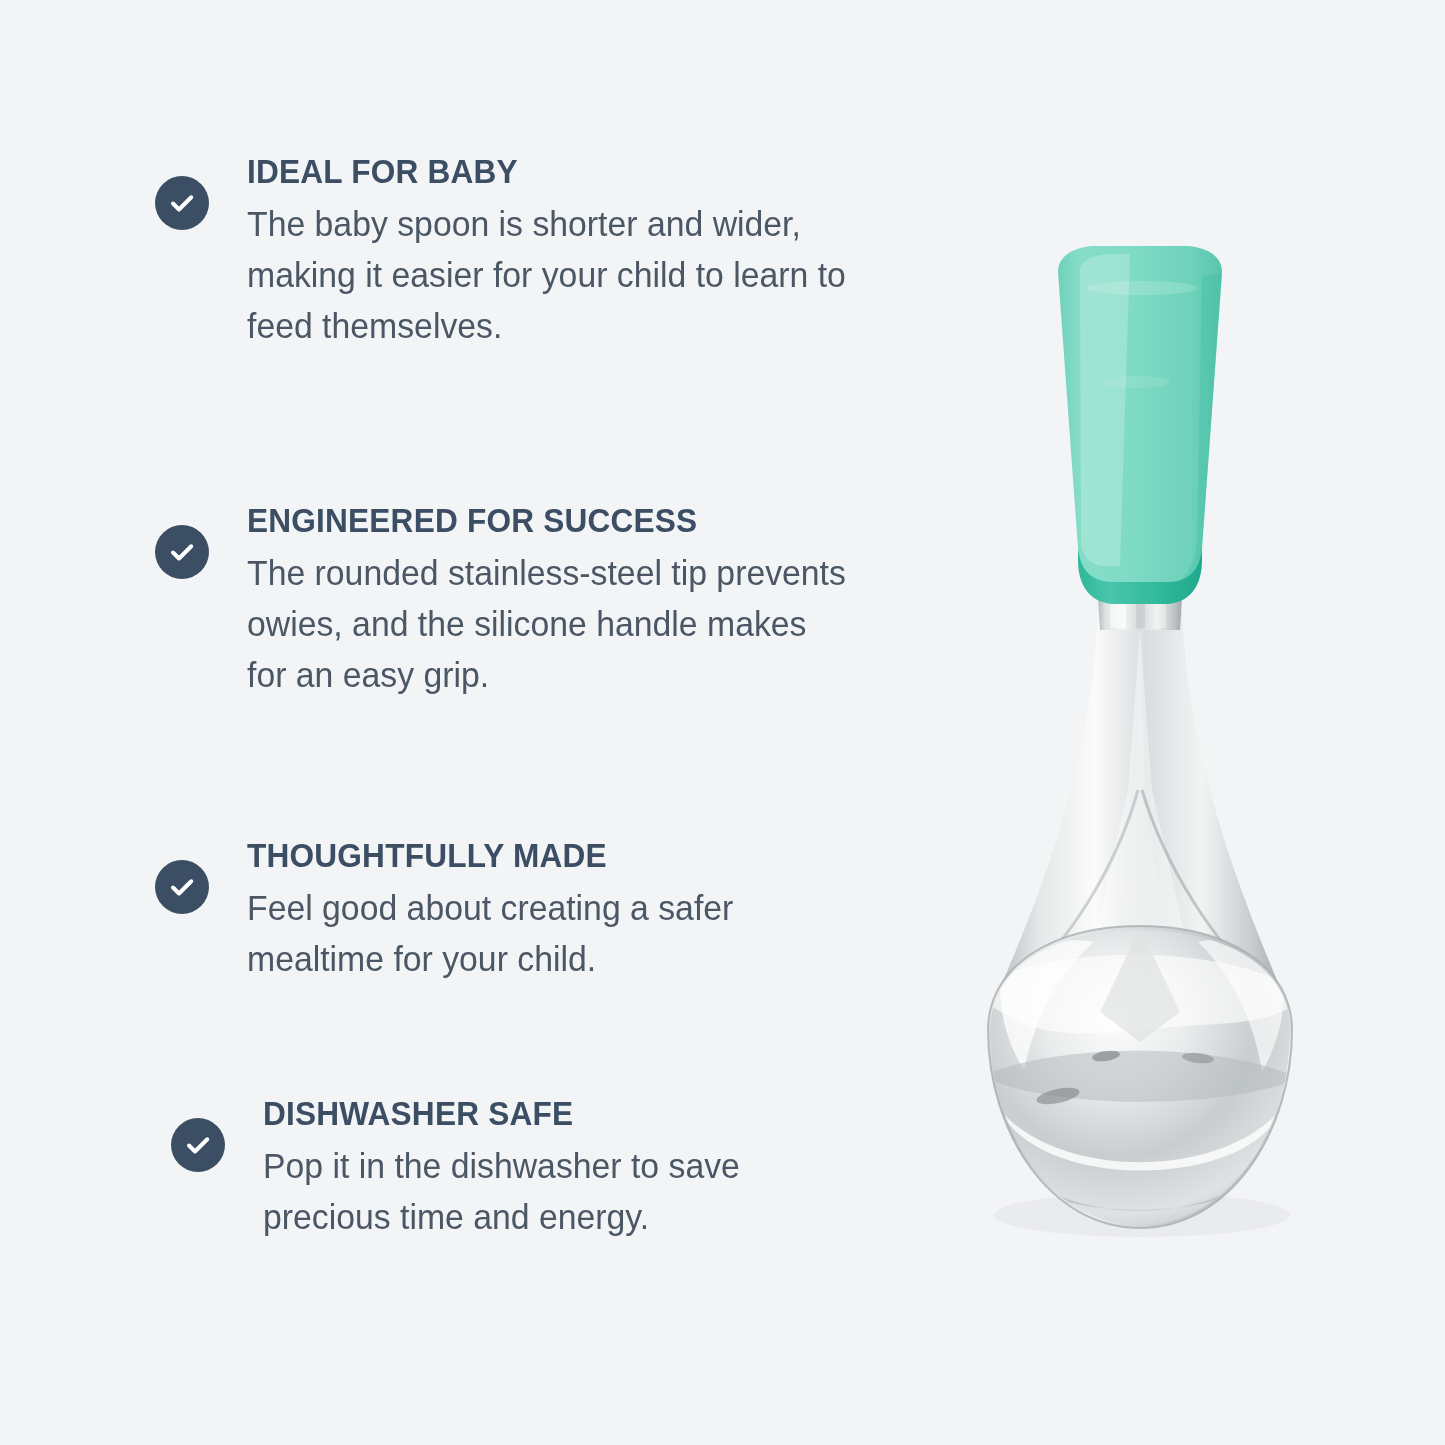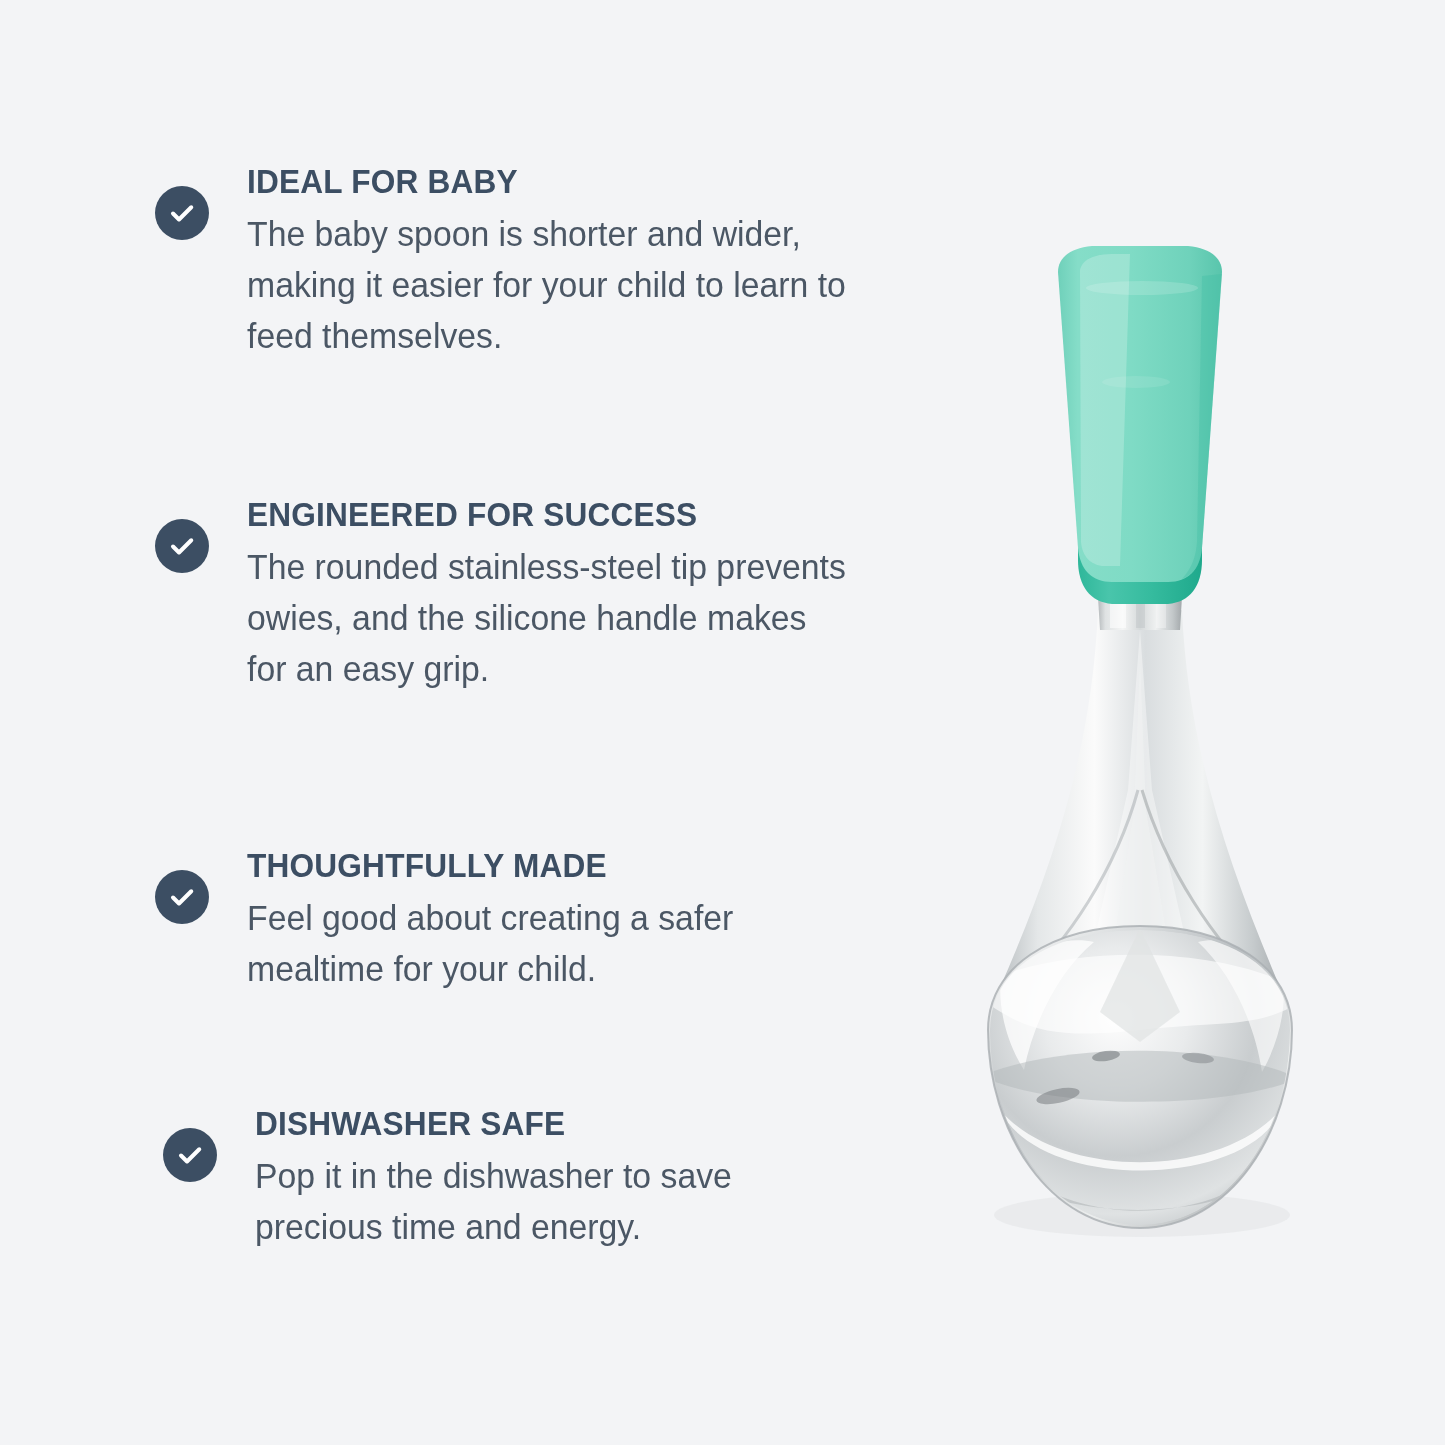--- a/index.html
+++ b/index.html
@@ -30,21 +30,20 @@
     left: 152px;
     top: 150px;
     width: 760px;
   }
 
   .feature-item {
     position: relative;
     display: block;
     padding-left: 95px;
     box-sizing: border-box;
-    margin-top: 10px;
   }
 
   .check-badge {
     position: absolute;
     left: 3px;
     top: 26px;
     width: 54px;
     height: 54px;
     border-radius: 50%;
     background: #3c4e63;
@@ -80,23 +79,23 @@
     font-size: 35px;
     line-height: 51px;
     color: #4b5765;
     max-width: 625px;
     transform: scaleX(0.965);
     transform-origin: left top;
   }
 
   
   .feature-item.f0 { position: absolute; top: 0px;   left: 0; }
-  .feature-item.f1 { position: absolute; top: 333px; left: 0; }
+  .feature-item.f1 { position: absolute; top: 349px; left: 0; }
   .feature-item.f2 { position: absolute; top: 684px; left: 0; }
-  .feature-item.f3 { position: absolute; top: 942px; left: 8px; }
+  .feature-item.f3 { position: absolute; top: 942px; left: 16px; }
 
   
   .spoon-figure {
     position: absolute;
     left: 930px;
     top: 230px;
     width: 420px;
     height: 1030px;
   }
 

